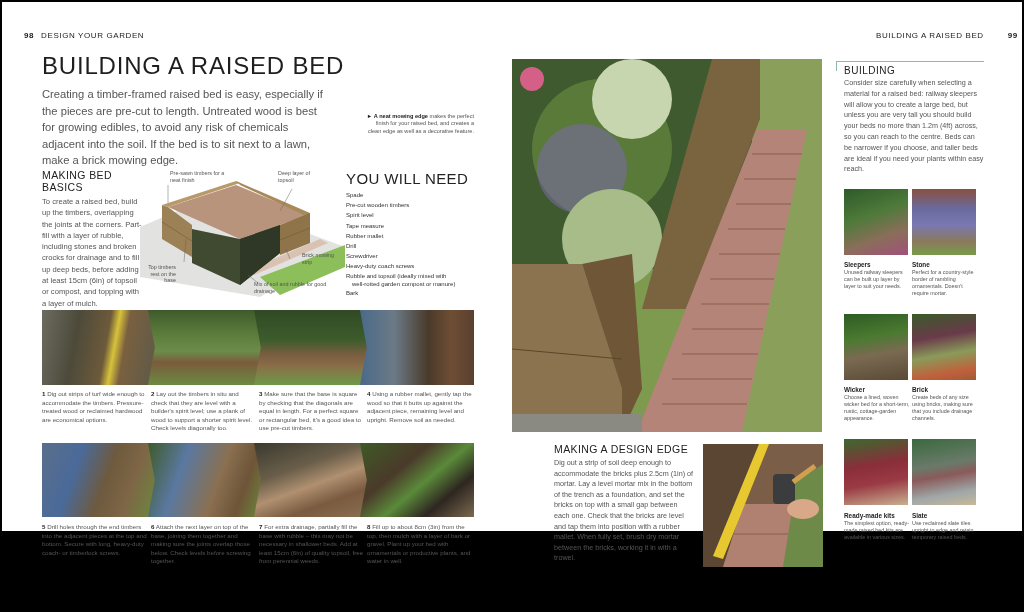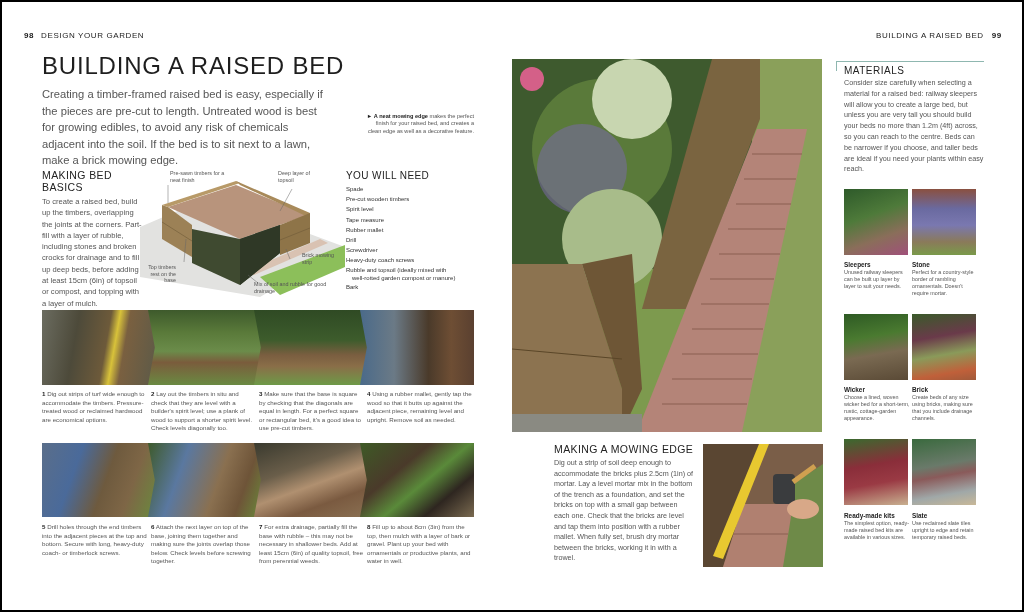--- a/index.html
+++ b/index.html
@@ -1,18 +1,18 @@
 <!DOCTYPE html>
 <html><head>
 <meta charset="utf-8">
 <style>
   * { box-sizing: border-box; margin: 0; padding: 0; }
   html, body { width: 1024px; height: 612px; overflow: hidden; background: #000; }
   body { font-family: "Liberation Sans", sans-serif; color: #3a3a3a; position: relative; }
-  .spread { position: absolute; left: 2px; top: 2px; width: 1020px; height: 608px; background: #fff; }
+  .spread { position: absolute; left: 2px; top: 2px; width: 1020px; height: 529px; background: #fff; }
   .abs { position: absolute; }
   .folio { font-size: 8px; letter-spacing: 0.6px; color: #222; }
   .folio b { font-weight: bold; margin-right: 7px; }
   .title { font-size: 24px; letter-spacing: 0.8px; color: #1e1e1e; font-weight: normal; }
   .intro { font-size: 11.2px; line-height: 16.5px; color: #555; }
   .h3 { font-size: 10.5px; letter-spacing: 0.4px; color: #222; margin-bottom: 3px; }
   .body { font-size: 7.6px; line-height: 11.3px; color: #555; }
   .small { font-size: 5.6px; line-height: 7.4px; color: #555; }
   .small b { color: #222; font-weight: bold; }
   .label { font-size: 5.4px; line-height: 6.6px; color: #555; }
@@ -80,21 +80,21 @@
       <polyline points="118,116 108,108" fill="none" stroke="#666" stroke-width="0.5"></polyline>
     </svg>
     <p class="abs label" style="left:30px; top:3px; width:60px;">Pre-sawn timbers for a neat finish</p>
     <p class="abs label" style="left:138px; top:3px; width:40px;">Deep layer of topsoil</p>
     <p class="abs label" style="left:0px; top:97px; width:36px; text-align:right;">Top timbers rest on the base</p>
     <p class="abs label" style="left:162px; top:85px; width:40px;">Brick mowing strip</p>
     <p class="abs label" style="left:114px; top:114px; width:80px;">Mix of soil and rubble for good drainage</p>
   </div>
 
   <div class="abs" style="left:344px; top:168px; width:130px;">
-    <div class="h3" style="font-size:10px;">YOU WILL NEED</div>
+    <div class="h3" style="font-size:15px;">YOU WILL NEED</div>
     <ul class="need-list">
       <li>Spade</li>
       <li>Pre-cut wooden timbers</li>
       <li>Spirit level</li>
       <li>Tape measure</li>
       <li>Rubber mallet</li>
       <li>Drill</li>
       <li>Screwdriver</li>
       <li>Heavy-duty coach screws</li>
       <li style="line-height:8px;">Rubble and topsoil (ideally mixed with</li>
@@ -156,26 +156,26 @@
         <line x1="180" y1="270" x2="251" y2="270"></line>
         <line x1="170" y1="295" x2="246" y2="295"></line>
         <line x1="160" y1="320" x2="240" y2="320"></line>
         <line x1="150" y1="345" x2="235" y2="345"></line>
       </g>
       <rect x="0" y="355" width="130" height="18" fill="#8a8a82"></rect>
     </svg>
   </div>
 
   <div class="abs folio" style="left:874px; top:29px;">
-    <span>BUILDING A RAISED BED</span><b style="margin-left:8px; margin-right:0;">99</b>
+    <span>BUILDING A RAISED BED</span><b style="margin-left:24px; margin-right:0;">99</b>
   </div>
 
   <div class="abs mat-box" style="left:834px; top:59px; width:148px; height:10px;"></div>
   <div class="abs" style="left:842px; top:63px; width:140px;">
-    <div class="mat-head">MATERIALS</div>
+    <div class="mat-head">BUILDING</div>
     <p class="body" style="font-size:7.2px; line-height:10.8px; margin-top:2px;">Consider size carefully when selecting a material for a raised bed: railway sleepers will allow you to create a large bed, but unless you are very tall you should build your beds no more than 1.2m (4ft) across, so you can reach to the centre. Beds can be narrower if you choose, and taller beds are ideal if you need your plants within easy reach.</p>
   </div>
 
   <div class="thumb" style="left:842px; top:187px; background:linear-gradient(160deg,#2e5a2a 0%,#4e7a3a 40%,#8a6e5a 70%,#a0507a 100%);"></div>
   <div class="thumb" style="left:910px; top:187px; background:linear-gradient(180deg,#8a5040 0%,#6a6aa0 30%,#7a78b0 55%,#8a7a5a 80%,#7a9a4a 100%);"></div>
   <div class="cap" style="left:842px; top:259px;">
     <div class="nm">Sleepers</div>
     <div class="tx">Unused railway sleepers can be built up layer by layer to suit your needs.</div>
   </div>
   <div class="cap" style="left:910px; top:259px;">
@@ -199,21 +199,21 @@
   <div class="cap" style="left:842px; top:510px;">
     <div class="nm">Ready-made kits</div>
     <div class="tx">The simplest option, ready-made raised bed kits are available in various sizes.</div>
   </div>
   <div class="cap" style="left:910px; top:510px; width:72px;">
     <div class="nm">Slate</div>
     <div class="tx">Use reclaimed slate tiles upright to edge and retain temporary raised beds.</div>
   </div>
 
   <div class="abs" style="left:552px; top:441px; width:140px;">
-    <div class="h3">MAKING A MOWING EDGE</div>
+    <div class="h3">MAKING A DESIGN EDGE</div>
     <p class="body" style="font-size:7.2px; line-height:10.6px;">Dig out a strip of soil deep enough to accommodate the bricks plus 2.5cm (1in) of mortar. Lay a level mortar mix in the bottom of the trench as a foundation, and set the bricks on top with a small gap between each one. Check that the bricks are level and tap them into position with a rubber mallet. When fully set, brush dry mortar between the bricks, working it in with a trowel.</p>
   </div>
 
   <div class="abs" style="left:701px; top:442px; width:120px; height:123px; overflow:hidden;">
     <svg width="120" height="123" viewBox="0 0 120 123">
       <rect width="120" height="123" fill="#7a5e48"></rect>
       <polygon points="0,0 60,0 20,123 0,123" fill="#5a4632"></polygon>
       <polygon points="90,40 120,20 120,123 75,123" fill="#6e8a48"></polygon>
       <polygon points="40,60 90,60 80,123 20,123" fill="#b08070"></polygon>
       <line x1="30" y1="90" x2="85" y2="90" stroke="#8a5e50" stroke-width="1.2"></line>

